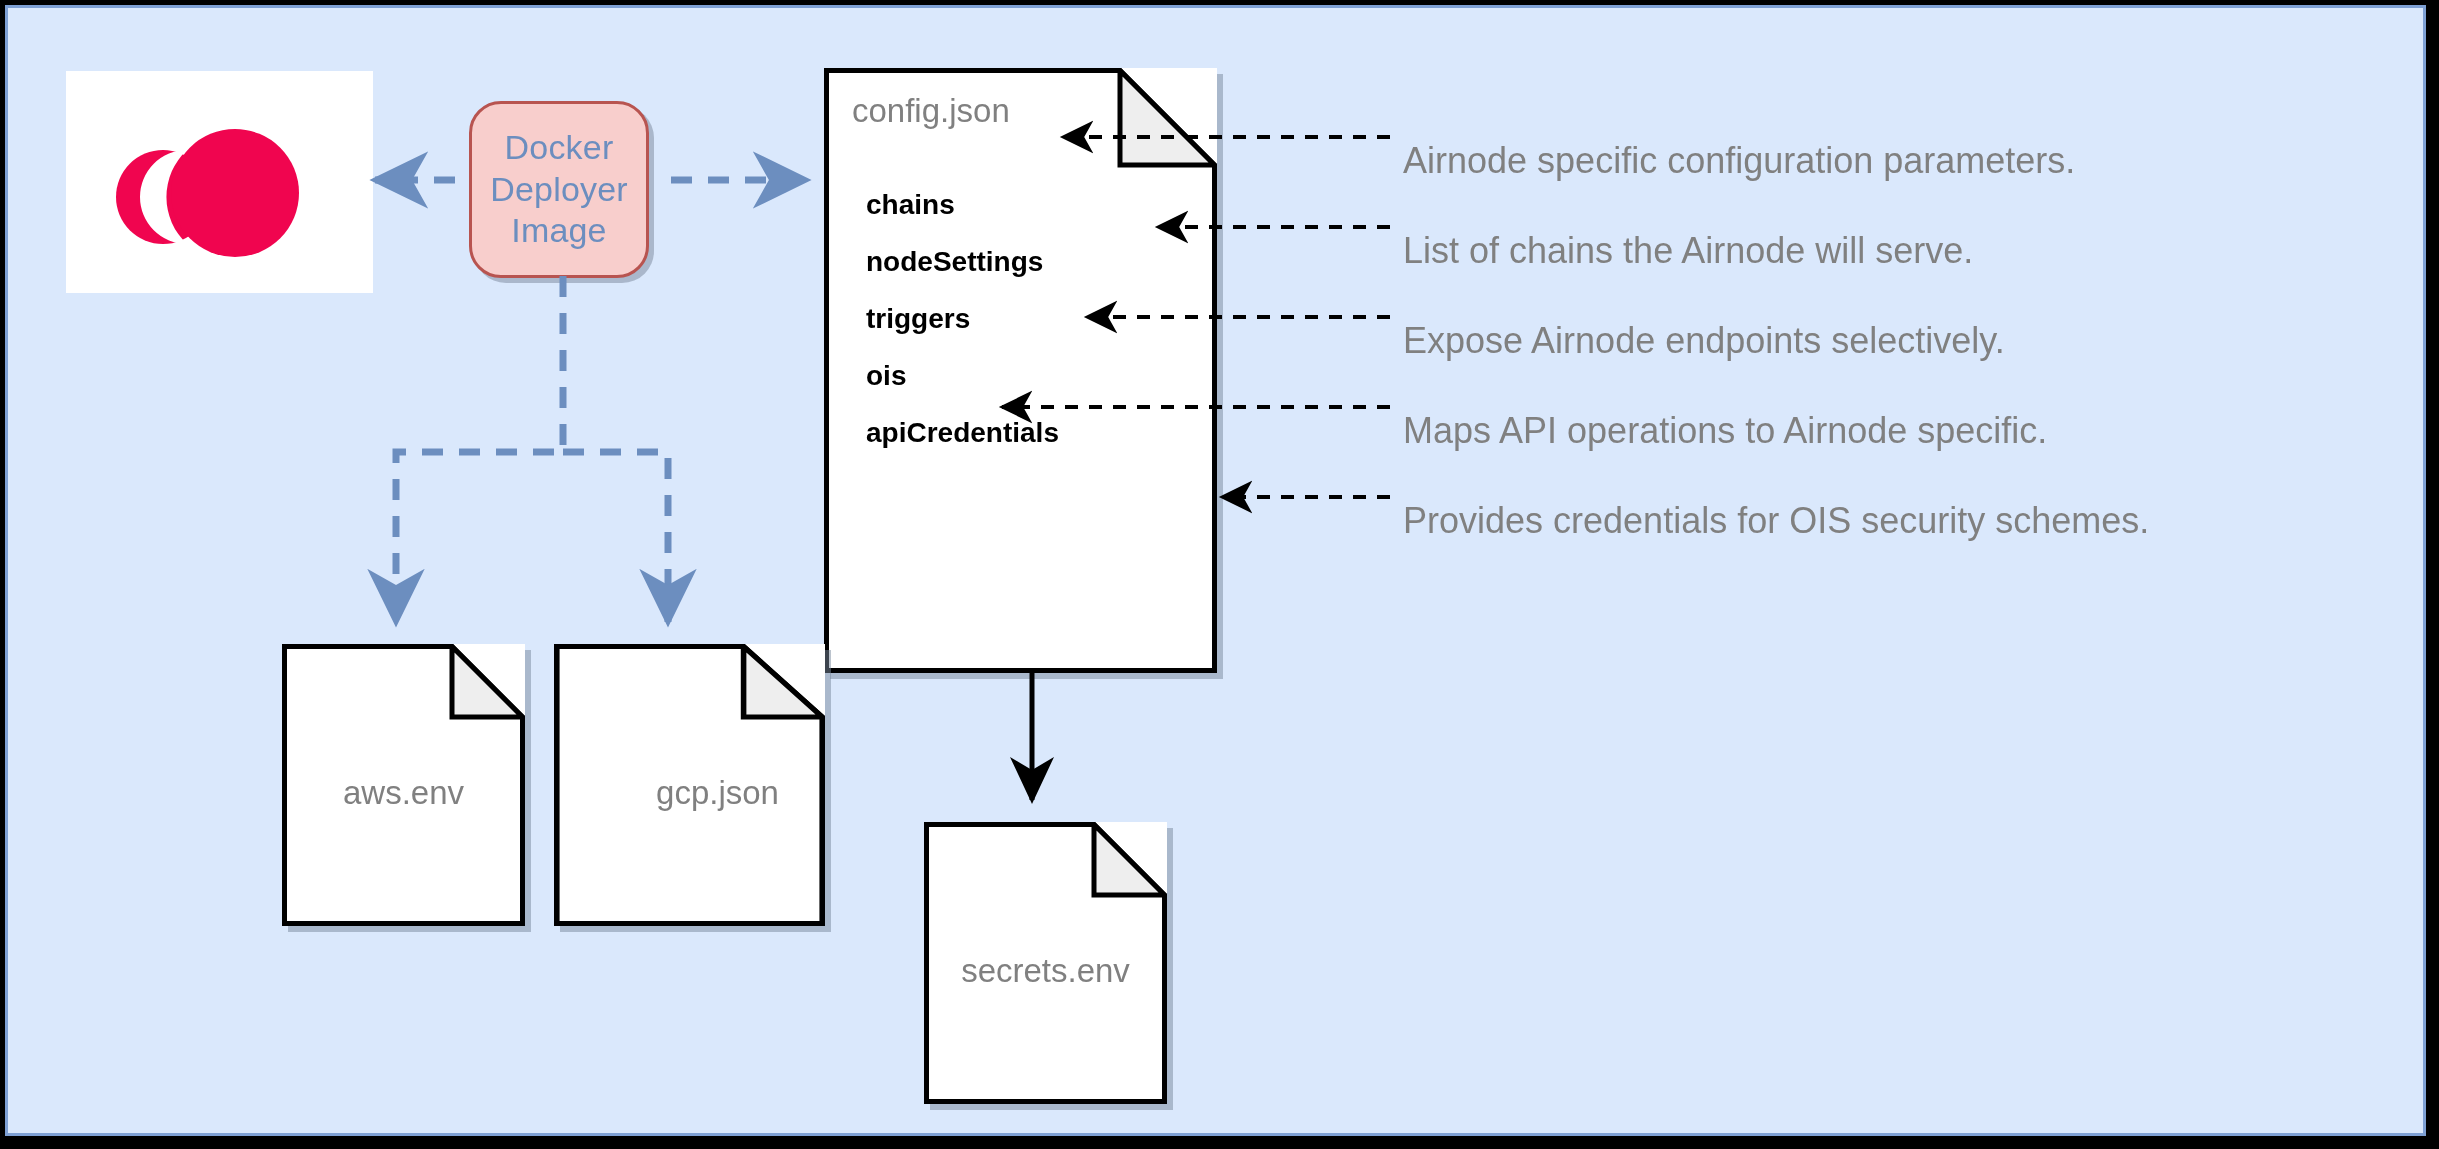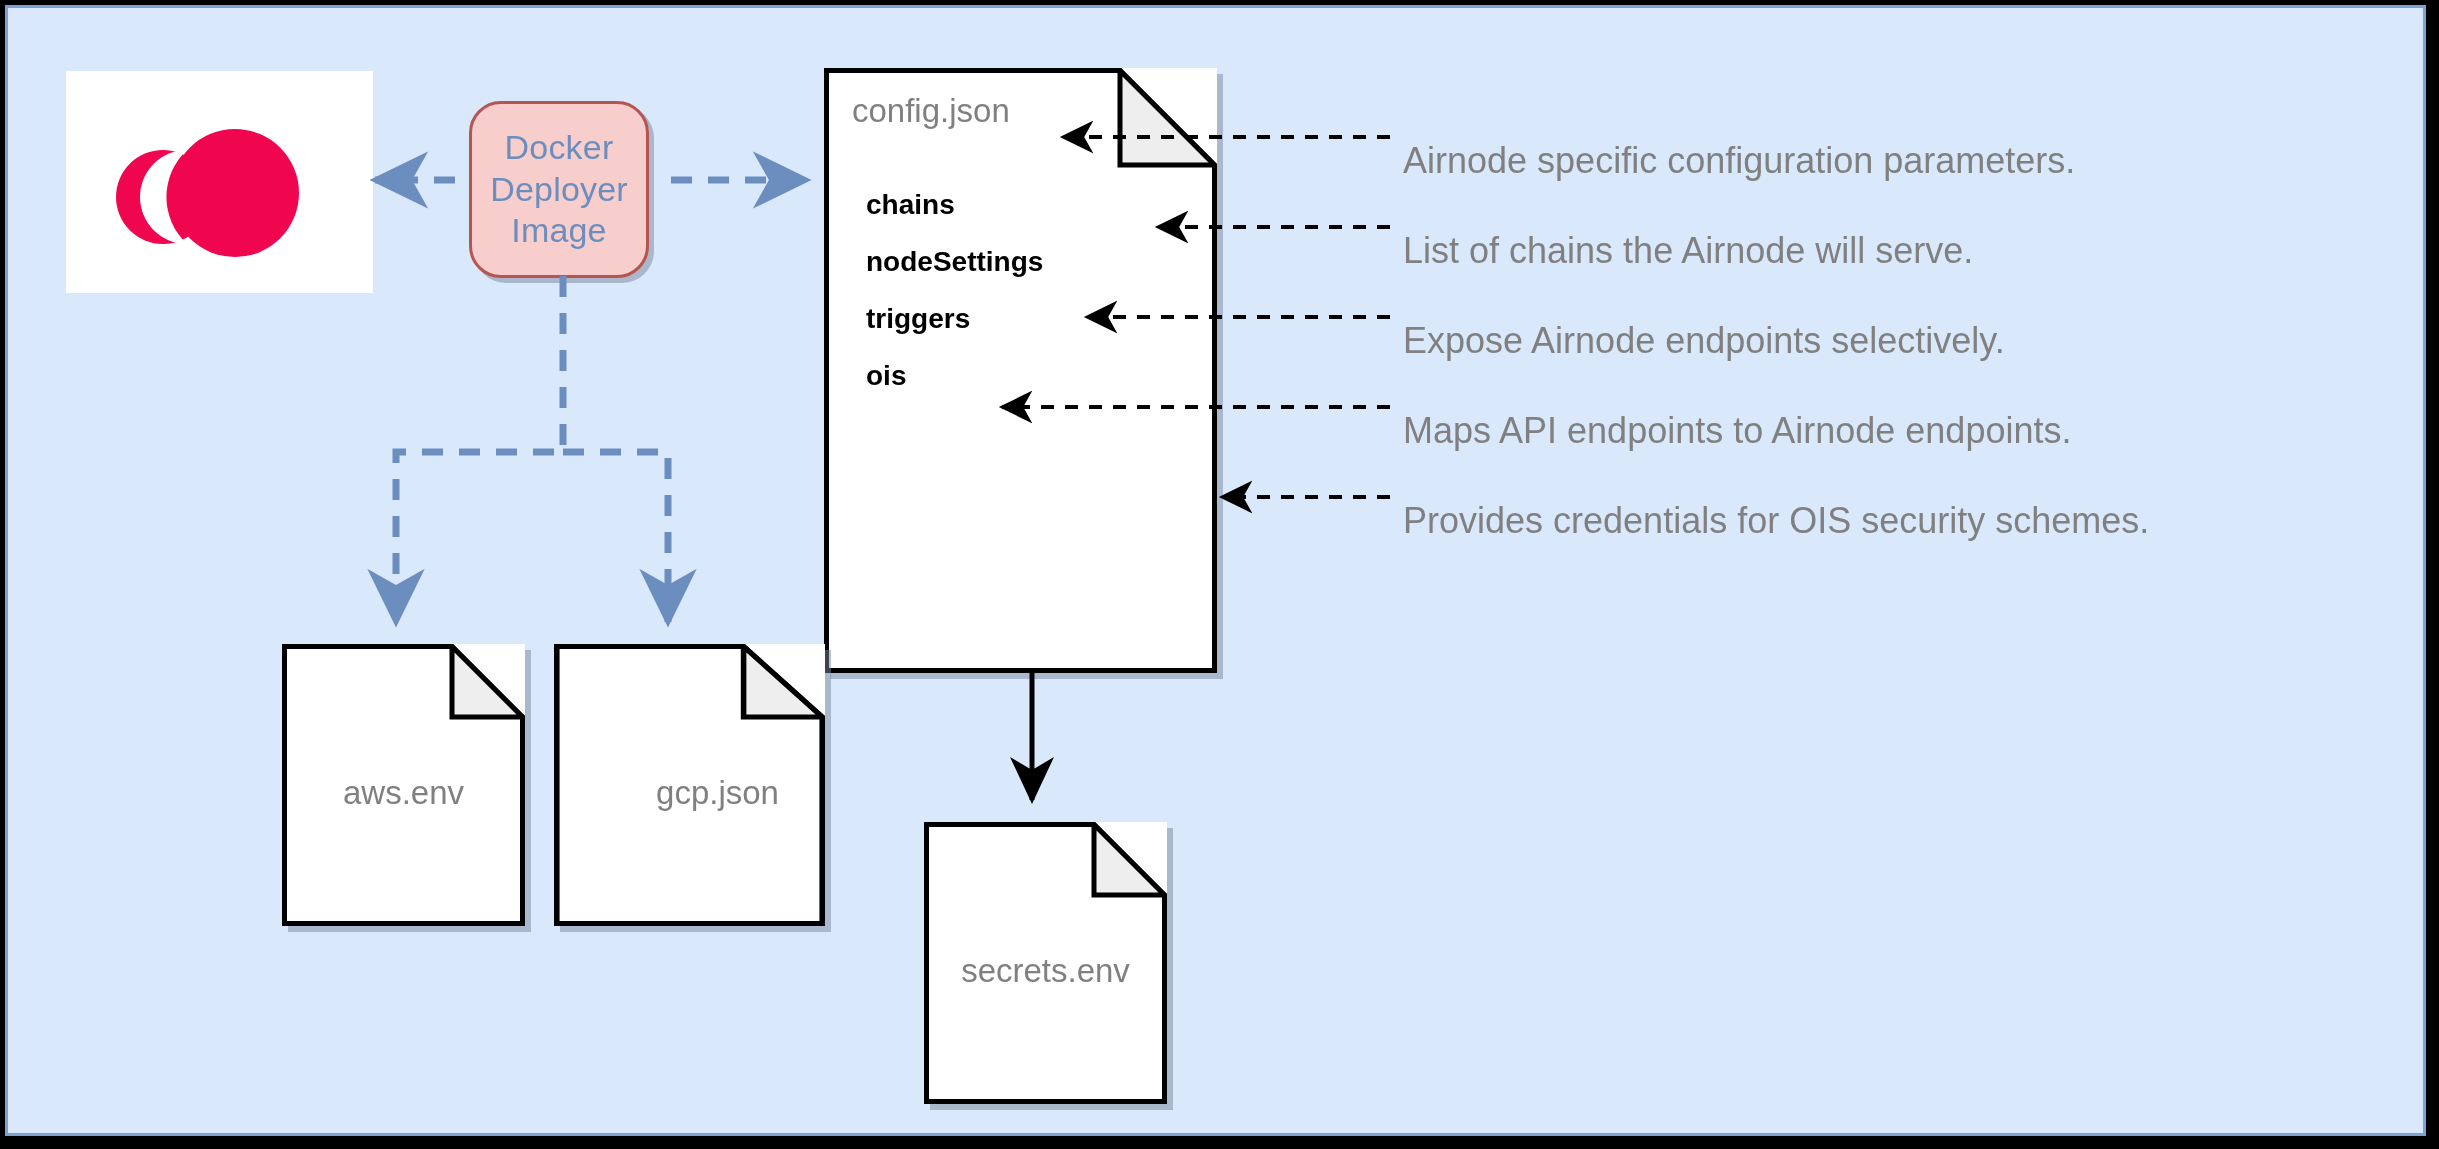--- a/index.html
+++ b/index.html
@@ -107,20 +107,21 @@
       <svg class="paper" viewBox="0 0 393 605" preserveAspectRatio="none">
         <path d="M 2.5 2.5 L 296 2.5 L 390.5 97 L 390.5 602.5 L 2.5 602.5 Z" fill="#ffffff" stroke="#000000" stroke-width="5"></path>
         <path d="M 296 2.5 L 390.5 97 L 296 97 Z" fill="#eeeeee" stroke="#000000" stroke-width="5" stroke-linejoin="miter"></path>
       </svg>
       <div class="label">config.json</div>
       <div class="keys">
         <div class="k">chains</div>
         <div class="k">nodeSettings</div>
         <div class="k">triggers</div>
         <div class="k">ois</div>
+        <div class="k">apiCredentials</div>
       </div>
     </div>
 
     <div class="doc" id="aws-doc">
       <svg class="paper" viewBox="0 0 243 282" preserveAspectRatio="none">
         <path d="M 2.5 2.5 L 170 2.5 L 240.5 73 L 240.5 279.5 L 2.5 279.5 Z" fill="#ffffff" stroke="#000000" stroke-width="5"></path>
         <path d="M 170 2.5 L 240.5 73 L 170 73 Z" fill="#eeeeee" stroke="#000000" stroke-width="5" stroke-linejoin="miter"></path>
       </svg>
       <div class="label">aws.env</div>
     </div>
@@ -138,21 +139,21 @@
         <path d="M 2.5 2.5 L 170 2.5 L 240.5 73 L 240.5 279.5 L 2.5 279.5 Z" fill="#ffffff" stroke="#000000" stroke-width="5"></path>
         <path d="M 170 2.5 L 240.5 73 L 170 73 Z" fill="#eeeeee" stroke="#000000" stroke-width="5" stroke-linejoin="miter"></path>
       </svg>
       <div class="label">secrets.env</div>
     </div>
 
     <div id="annotations">
       <div class="ann">Airnode specific configuration parameters.</div>
       <div class="ann">List of chains the Airnode will serve.</div>
       <div class="ann">Expose Airnode endpoints selectively.</div>
-      <div class="ann">Maps API endpoints to Airnode endpoints.</div>
+      <div class="ann">Maps API operations to Airnode specific.</div>
       <div class="ann">Provides credentials for OIS security schemes.</div>
     </div>
 
   </div>
 
   <svg id="wires" viewBox="0 0 2439 1149">
     <defs>
       <marker id="arrow-blue" markerWidth="9" markerHeight="9" refX="7.6" refY="4.5" orient="auto" markerUnits="strokeWidth">
         <path d="M 0 0.4 L 8.4 4.5 L 0 8.6 L 2.3 4.5 Z" fill="#6c8ebf"></path>
       </marker>

